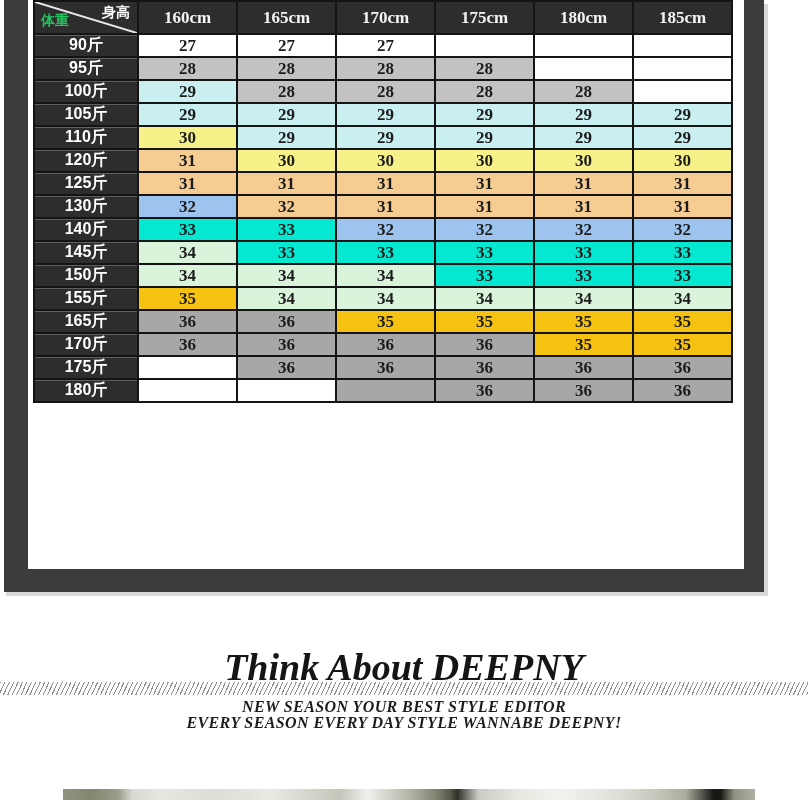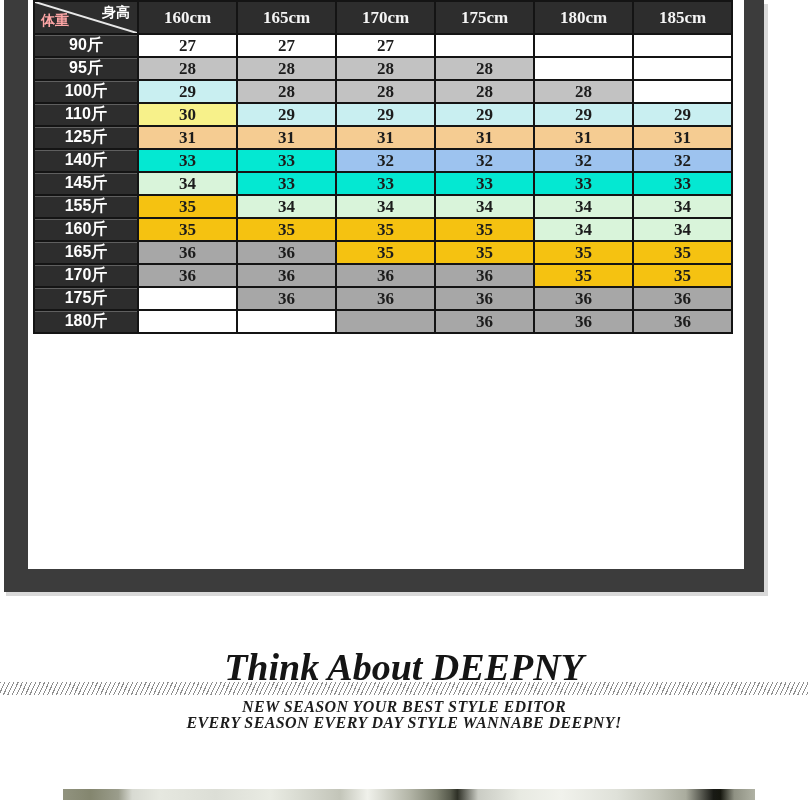--- a/index.html
+++ b/index.html
@@ -23,21 +23,21 @@
              font-family:"Liberation Sans", sans-serif; box-shadow: inset 0 1px 0 #5f5f5f; }
   tbody td { height:22px; font-size:17px; font-weight:bold; color:#1c1c1c; }
   th.colw0 { width:104px; } .colw { width:99px; }
 
   
   th.corner { position:relative; padding:0; }
   th.corner svg { position:absolute; left:0; top:0; width:100%; height:100%; }
   th.corner svg line { stroke:#e8e8e8; stroke-width:2; }
   .corner-tr { position:absolute; top:2px; right:7px; font-size:14px; color:#fff;
                font-family:"Liberation Sans", sans-serif; font-weight:bold; }
-  .corner-bl { position:absolute; bottom:3px; left:6px; font-size:14px; color:#fca5a5;
+  .corner-bl { position:absolute; bottom:3px; left:6px; font-size:14px; color:#22c55e;
                font-family:"Liberation Sans", sans-serif; font-weight:bold; }
 
   
   .hatch-band { position:absolute; left:0; top:682px; width:808px; height:13px;
      background: repeating-linear-gradient(115deg, #8f8f8f 0px, #8f8f8f 1px, rgba(0,0,0,0) 1px, rgba(0,0,0,0) 4px); }
   .brand-title { position:absolute; left:0; top:645px; width:808px; text-align:center;
      font-style:italic; font-weight:bold; font-size:38px; letter-spacing:0px; color:#151515; line-height:44px; }
   .brand-sub1 { position:absolute; left:0; top:698px; width:808px; text-align:center;
      font-style:italic; font-weight:bold; font-size:16px; color:#1d1d1d; letter-spacing:0.4px; }
   .brand-sub2 { position:absolute; left:0; top:714px; width:808px; text-align:center;
@@ -104,70 +104,97 @@
         <tr>
           <th>100斤</th>
           <td style="background: rgb(201, 239, 241);">29</td>
           <td style="background: rgb(194, 194, 194);">28</td>
           <td style="background: rgb(194, 194, 194);">28</td>
           <td style="background: rgb(194, 194, 194);">28</td>
           <td style="background: rgb(194, 194, 194);">28</td>
           <td style="background: rgb(255, 255, 255);"></td>
         </tr>
         <tr>
+          <th>105斤</th>
+          <td style="background: rgb(201, 239, 241);">29</td>
+          <td style="background: rgb(201, 239, 241);">29</td>
+          <td style="background: rgb(201, 239, 241);">29</td>
+          <td style="background: rgb(201, 239, 241);">29</td>
+          <td style="background: rgb(201, 239, 241);">29</td>
+          <td style="background: rgb(201, 239, 241);">29</td>
+        </tr>
+        <tr>
           <th>110斤</th>
           <td style="background: rgb(247, 241, 138);">30</td>
           <td style="background: rgb(201, 239, 241);">29</td>
           <td style="background: rgb(201, 239, 241);">29</td>
           <td style="background: rgb(201, 239, 241);">29</td>
           <td style="background: rgb(201, 239, 241);">29</td>
           <td style="background: rgb(201, 239, 241);">29</td>
         </tr>
         <tr>
+          <th>120斤</th>
+          <td style="background: rgb(245, 204, 146);">31</td>
+          <td style="background: rgb(247, 241, 138);">30</td>
+          <td style="background: rgb(247, 241, 138);">30</td>
+          <td style="background: rgb(247, 241, 138);">30</td>
+          <td style="background: rgb(247, 241, 138);">30</td>
+          <td style="background: rgb(247, 241, 138);">30</td>
+        </tr>
+        <tr>
           <th>125斤</th>
           <td style="background: rgb(245, 204, 146);">31</td>
           <td style="background: rgb(245, 204, 146);">31</td>
           <td style="background: rgb(245, 204, 146);">31</td>
           <td style="background: rgb(245, 204, 146);">31</td>
           <td style="background: rgb(245, 204, 146);">31</td>
           <td style="background: rgb(245, 204, 146);">31</td>
         </tr>
         <tr>
+          <th>130斤</th>
+          <td style="background: rgb(157, 195, 239);">32</td>
+          <td style="background: rgb(245, 204, 146);">32</td>
+          <td style="background: rgb(245, 204, 146);">31</td>
+          <td style="background: rgb(245, 204, 146);">31</td>
+          <td style="background: rgb(245, 204, 146);">31</td>
+          <td style="background: rgb(245, 204, 146);">31</td>
+        </tr>
+        <tr>
           <th>140斤</th>
           <td style="background: rgb(4, 232, 210);">33</td>
           <td style="background: rgb(4, 232, 210);">33</td>
           <td style="background: rgb(157, 195, 239);">32</td>
           <td style="background: rgb(157, 195, 239);">32</td>
           <td style="background: rgb(157, 195, 239);">32</td>
           <td style="background: rgb(157, 195, 239);">32</td>
         </tr>
         <tr>
           <th>145斤</th>
           <td style="background: rgb(217, 244, 218);">34</td>
           <td style="background: rgb(4, 232, 210);">33</td>
           <td style="background: rgb(4, 232, 210);">33</td>
           <td style="background: rgb(4, 232, 210);">33</td>
           <td style="background: rgb(4, 232, 210);">33</td>
           <td style="background: rgb(4, 232, 210);">33</td>
         </tr>
         <tr>
+          <th>150斤</th>
+          <td style="background: rgb(217, 244, 218);">34</td>
+          <td style="background: rgb(217, 244, 218);">34</td>
+          <td style="background: rgb(217, 244, 218);">34</td>
+          <td style="background: rgb(4, 232, 210);">33</td>
+          <td style="background: rgb(4, 232, 210);">33</td>
+          <td style="background: rgb(4, 232, 210);">33</td>
+        </tr>
+        <tr>
           <th>155斤</th>
           <td style="background: rgb(245, 194, 17);">35</td>
           <td style="background: rgb(217, 244, 218);">34</td>
           <td style="background: rgb(217, 244, 218);">34</td>
           <td style="background: rgb(217, 244, 218);">34</td>
-          <td style="background: rgb(217, 244, 218);">34</td>
-          <td style="background: rgb(217, 244, 218);">34</td>
-        </tr>
-        <tr>
-          <th>160斤</th>
-          <td style="background: rgb(245, 194, 17);">35</td>
-          <td style="background: rgb(245, 194, 17);">35</td>
-          <td style="background: rgb(245, 194, 17);">35</td>
-          <td style="background: rgb(245, 194, 17);">35</td>
           <td style="background: rgb(217, 244, 218);">34</td>
           <td style="background: rgb(217, 244, 218);">34</td>
         </tr>
         <tr>
           <th>165斤</th>
           <td style="background: rgb(167, 167, 167);">36</td>
           <td style="background: rgb(167, 167, 167);">36</td>
           <td style="background: rgb(245, 194, 17);">35</td>
           <td style="background: rgb(245, 194, 17);">35</td>
           <td style="background: rgb(245, 194, 17);">35</td>

